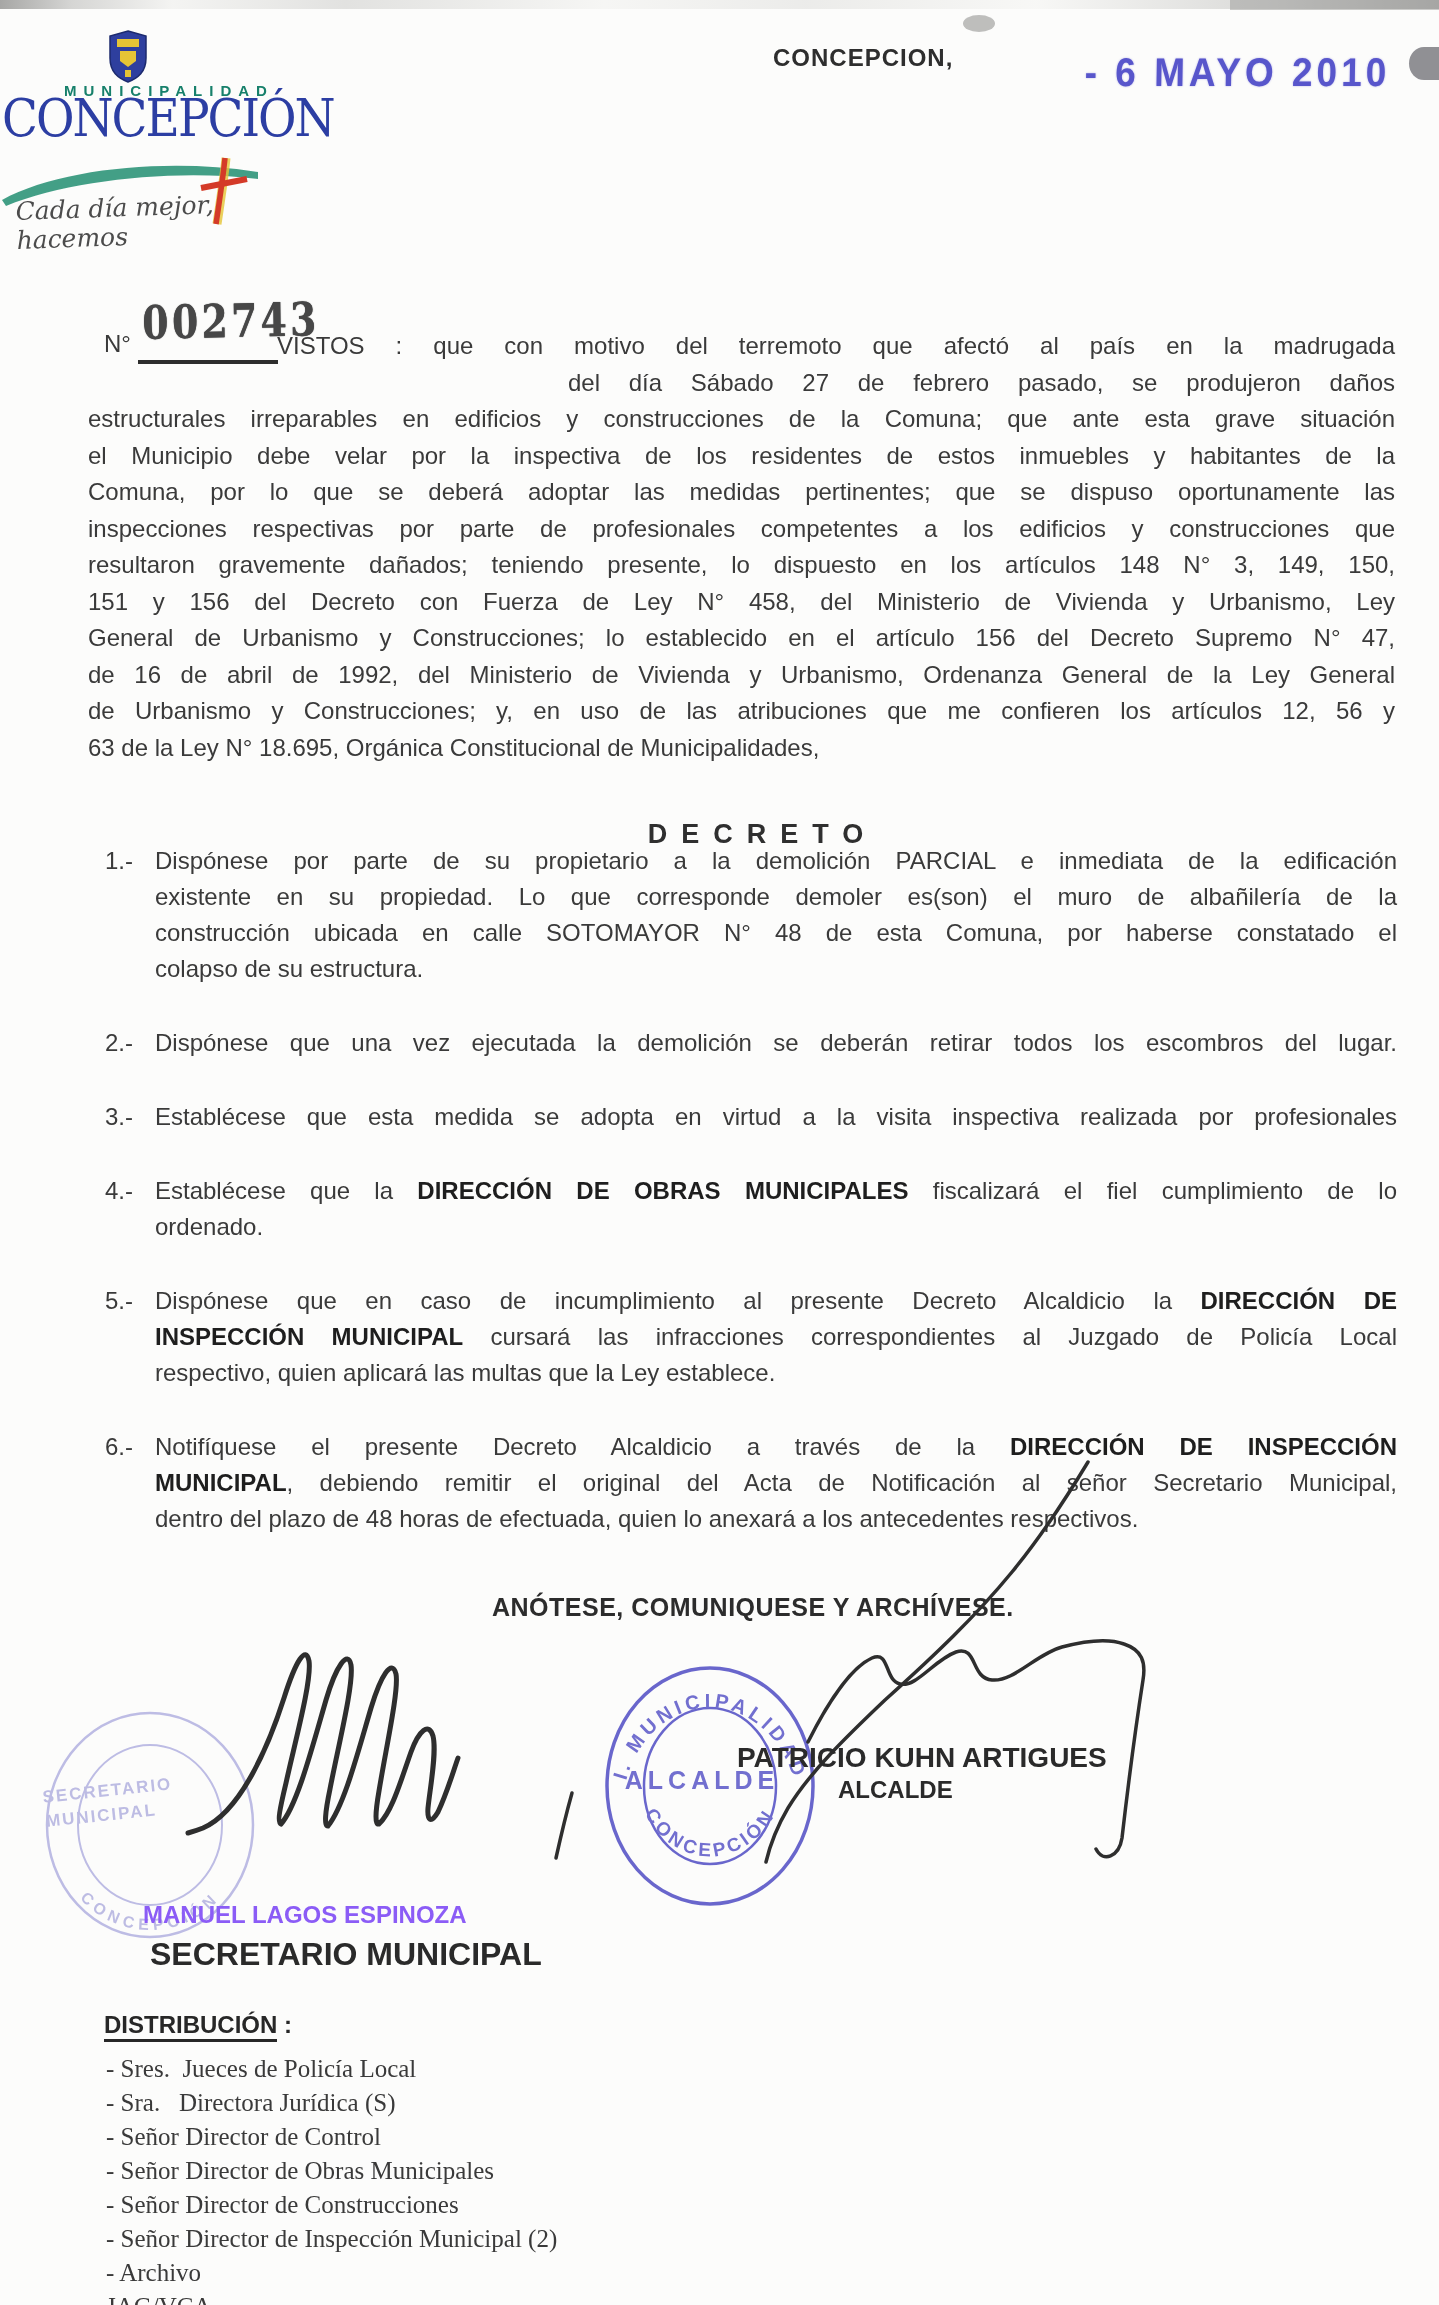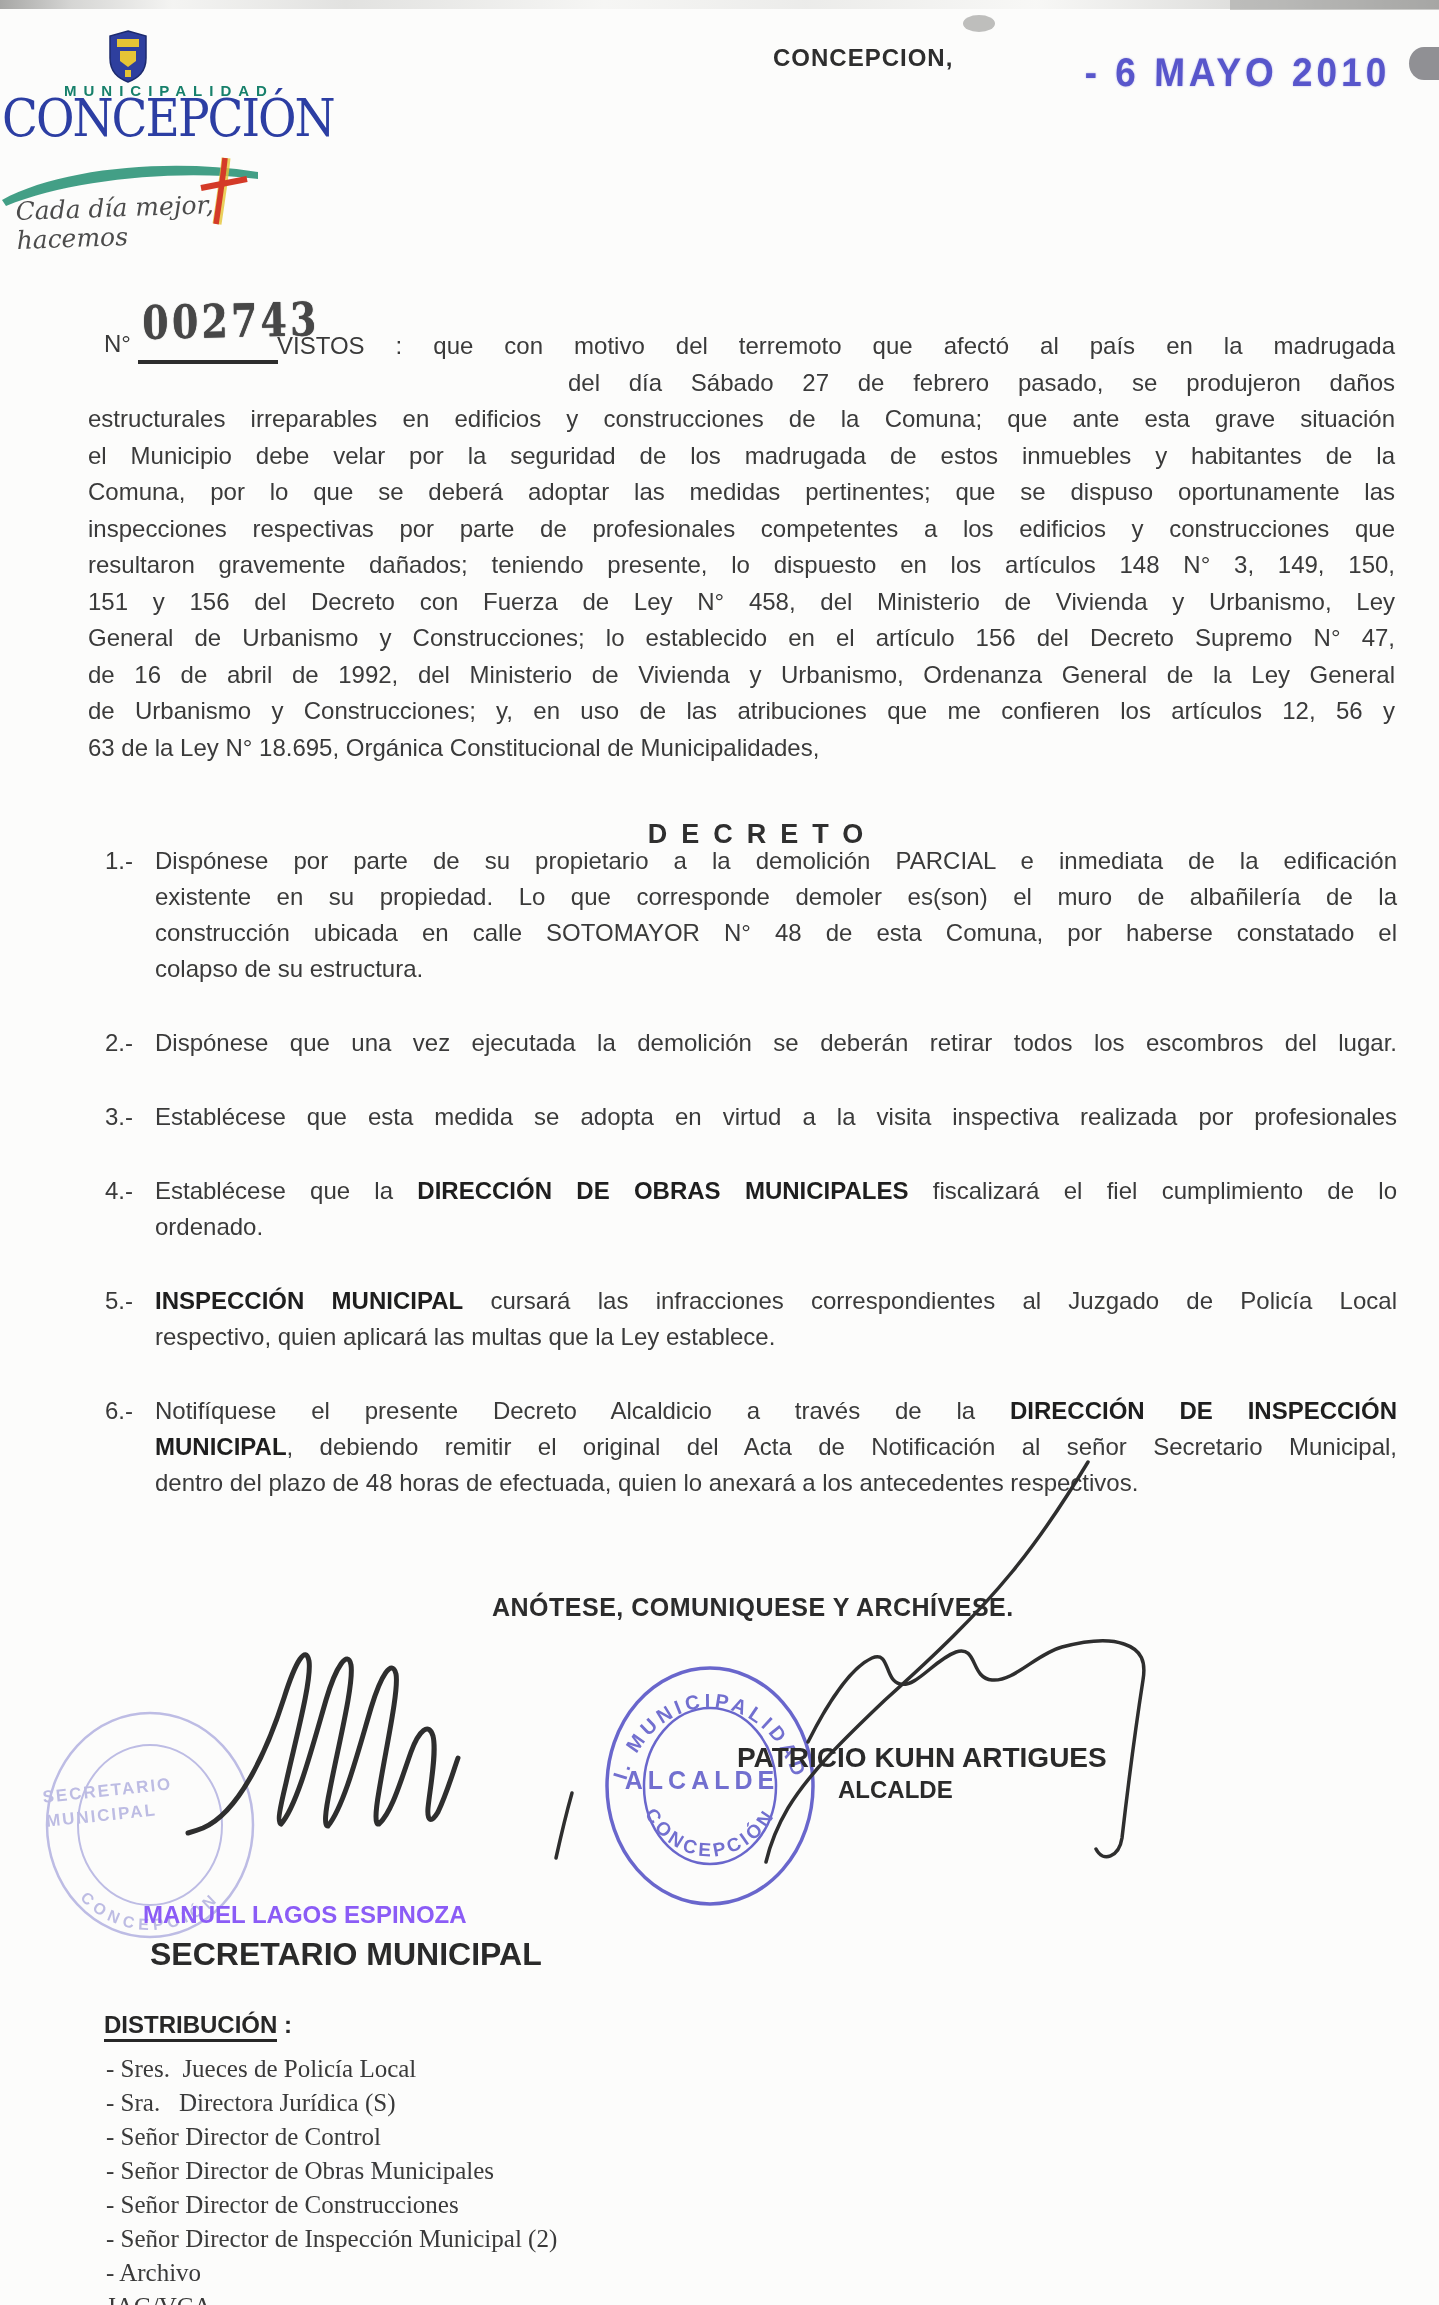--- a/index.html
+++ b/index.html
@@ -104,21 +104,21 @@
   <div class="date-stamp">- 6 MAYO 2010</div>
 
   <div class="num-label">N°</div>
   <div class="num-value">002743</div>
   <div class="num-underline"></div>
 
   <div id="vistos">
       <div class="v-line just ind1">VISTOS : que con motivo del terremoto que afectó al país en la madrugada</div>
       <div class="v-line just ind2">del día Sábado 27 de febrero pasado, se produjeron daños</div>
       <div class="v-line just">estructurales irreparables en edificios y construcciones de la Comuna; que ante esta grave situación</div>
-      <div class="v-line just">el Municipio debe velar por la seguridad de los madrugada de estos inmuebles y habitantes de la</div>
+      <div class="v-line just">el Municipio debe velar por la inspectiva de los residentes de estos inmuebles y habitantes de la</div>
       <div class="v-line just">Comuna, por lo que se deberá adoptar las medidas pertinentes; que se dispuso oportunamente las</div>
       <div class="v-line just">inspecciones respectivas por parte de profesionales competentes a los edificios y construcciones que</div>
       <div class="v-line just">resultaron gravemente dañados; teniendo presente, lo dispuesto en los artículos 148 N° 3, 149, 150,</div>
       <div class="v-line just">151 y 156 del Decreto con Fuerza de Ley N° 458, del Ministerio de Vivienda y Urbanismo, Ley</div>
       <div class="v-line just">General de Urbanismo y Construcciones; lo establecido en el artículo 156 del Decreto Supremo N° 47,</div>
       <div class="v-line just">de 16 de abril de 1992, del Ministerio de Vivienda y Urbanismo, Ordenanza General de la Ley General</div>
       <div class="v-line just">de Urbanismo y Construcciones; y, en uso de las atribuciones que me confieren los artículos 12, 56 y</div>
       <div class="v-line">63 de la Ley N° 18.695, Orgánica Constitucional de Municipalidades,</div>
     </div>
 
@@ -149,20 +149,21 @@
       <div class="d-item">
         <span class="d-num">4.-</span>
         <div class="d-lines">
           <div class="d-line just"><span>Establécese que la </span><b>DIRECCIÓN DE OBRAS MUNICIPALES</b><span> fiscalizará el fiel cumplimiento de lo</span></div>
           <div class="d-line"><span>ordenado.</span></div>
         </div>
       </div>
       <div class="d-item">
         <span class="d-num">5.-</span>
         <div class="d-lines">
+          <div class="d-line just"><span>Dispónese que en caso de incumplimiento al presente Decreto Alcaldicio la </span><b>DIRECCIÓN DE</b></div>
           <div class="d-line just"><b>INSPECCIÓN MUNICIPAL</b><span> cursará las infracciones correspondientes al Juzgado de Policía Local</span></div>
           <div class="d-line"><span>respectivo, quien aplicará las multas que la Ley establece.</span></div>
         </div>
       </div>
       <div class="d-item">
         <span class="d-num">6.-</span>
         <div class="d-lines">
           <div class="d-line just"><span>Notifíquese el presente Decreto Alcaldicio a través de la </span><b>DIRECCIÓN DE INSPECCIÓN</b></div>
           <div class="d-line just"><b>MUNICIPAL</b><span>, debiendo remitir el original del Acta de Notificación al señor Secretario Municipal,</span></div>
           <div class="d-line"><span>dentro del plazo de 48 horas de efectuada, quien lo anexará a los antecedentes respectivos.</span></div>

